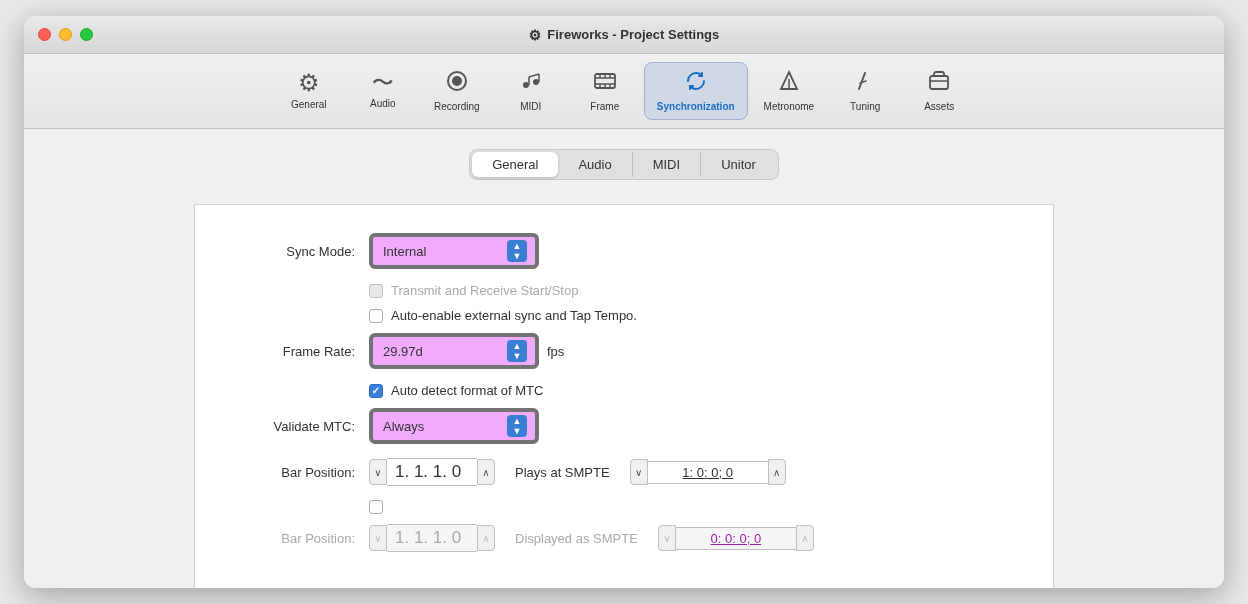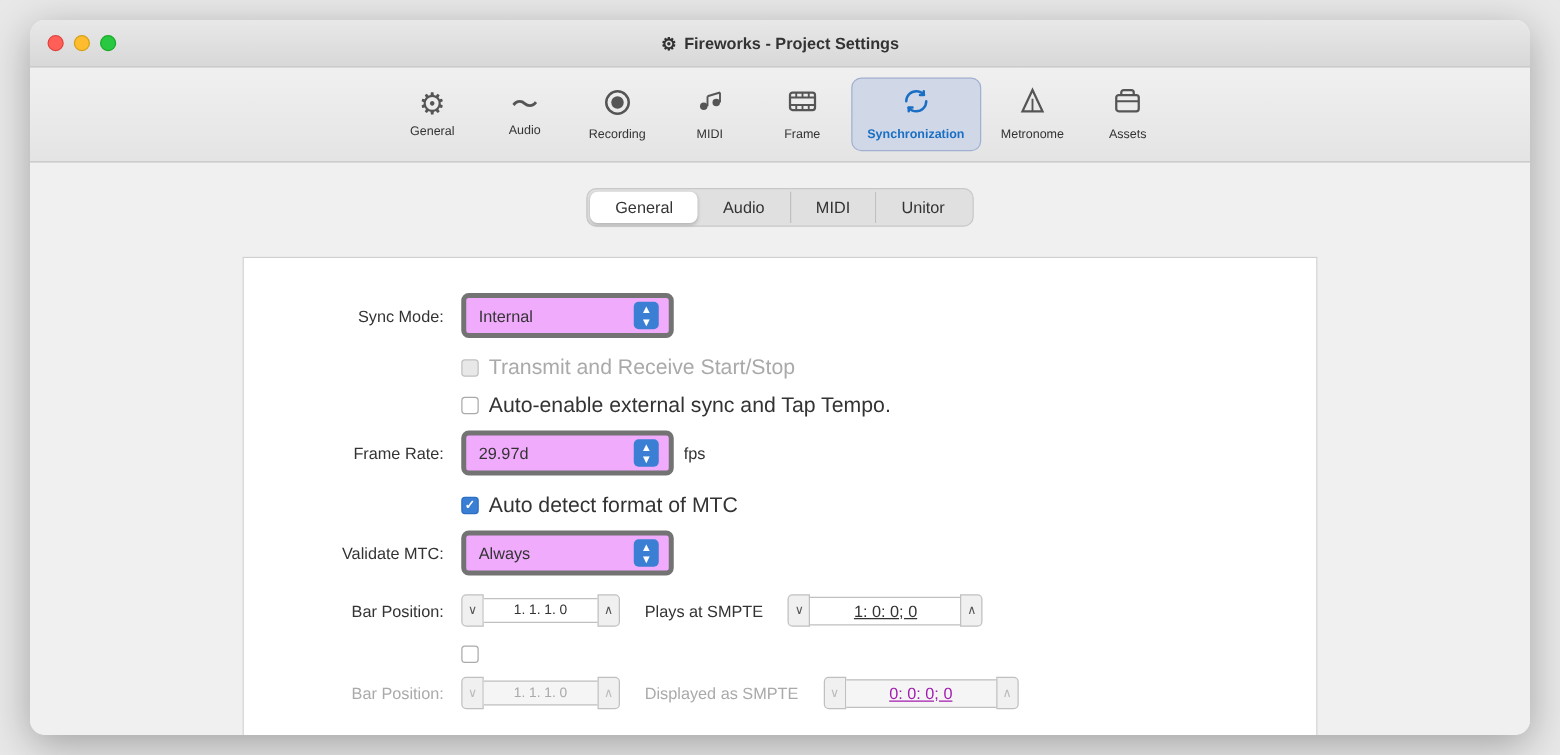--- a/index.html
+++ b/index.html
@@ -232,21 +232,21 @@
       content: '✓';
       color: white;
       font-size: 10px;
       font-weight: bold;
     }
     .checkbox.disabled {
       background: #e8e8e8;
       border-color: #c0c0c0;
     }
     .checkbox-label {
-      font-size: 17px;
+      font-size: 13px;
       color: #333;
     }
     .checkbox-label.disabled {
       color: #aaa;
     }
     
     .unit-label {
       font-size: 13px;
       color: #333;
     }
@@ -268,24 +268,24 @@
       font-size: 10px;
       color: #555;
     }
     .spinner-arrow:first-child {
       border-radius: 4px 0 0 4px;
     }
     .spinner-arrow:last-child {
       border-radius: 0 4px 4px 0;
     }
     .spinner-value {
-      padding: 3px 24px;
+      padding: 3px 8px;
       border-top: 1px solid #c0c0c0;
       border-bottom: 1px solid #c0c0c0;
-      font-size: 11px;
+      font-size: 17px;
       color: #333;
       background: white;
       min-width: 90px;
       text-align: left;
     }
     .spinner-value.disabled {
       color: #aaa;
       background: #f5f5f5;
     }
     .plays-label {
@@ -399,20 +399,29 @@
     <div class="toolbar-item">
       <span class="icon">
         <svg width="24" height="24" viewBox="0 0 24 24" fill="none">
           <polygon points="12,3 20,20 4,20" stroke="#555" stroke-width="1.8" fill="none"></polygon>
           <line x1="12" y1="20" x2="12" y2="10" stroke="#555" stroke-width="1.5"></line>
         </svg>
       </span>
       <span class="label">Metronome</span>
     </div>
 
+    <div class="toolbar-item">
+      <span class="icon">
+        <svg width="24" height="24" viewBox="0 0 24 24" fill="none">
+          <line x1="12" y1="4" x2="6" y2="20" stroke="#555" stroke-width="2" stroke-linecap="round"></line>
+          <line x1="7" y1="14" x2="13" y2="12" stroke="#555" stroke-width="1.5" stroke-linecap="round"></line>
+        </svg>
+      </span>
+      <span class="label">Tuning</span>
+    </div>
 
     <div class="toolbar-item">
       <span class="icon">
         <svg width="24" height="24" viewBox="0 0 24 24" fill="none">
           <rect x="3" y="7" width="18" height="13" rx="2" stroke="#555" stroke-width="1.8"></rect>
           <path d="M7 7V5a2 2 0 0 1 2-2h6a2 2 0 0 1 2 2v2" stroke="#555" stroke-width="1.8"></path>
           <line x1="3" y1="12" x2="21" y2="12" stroke="#555" stroke-width="1.5"></line>
         </svg>
       </span>
       <span class="label">Assets</span>

